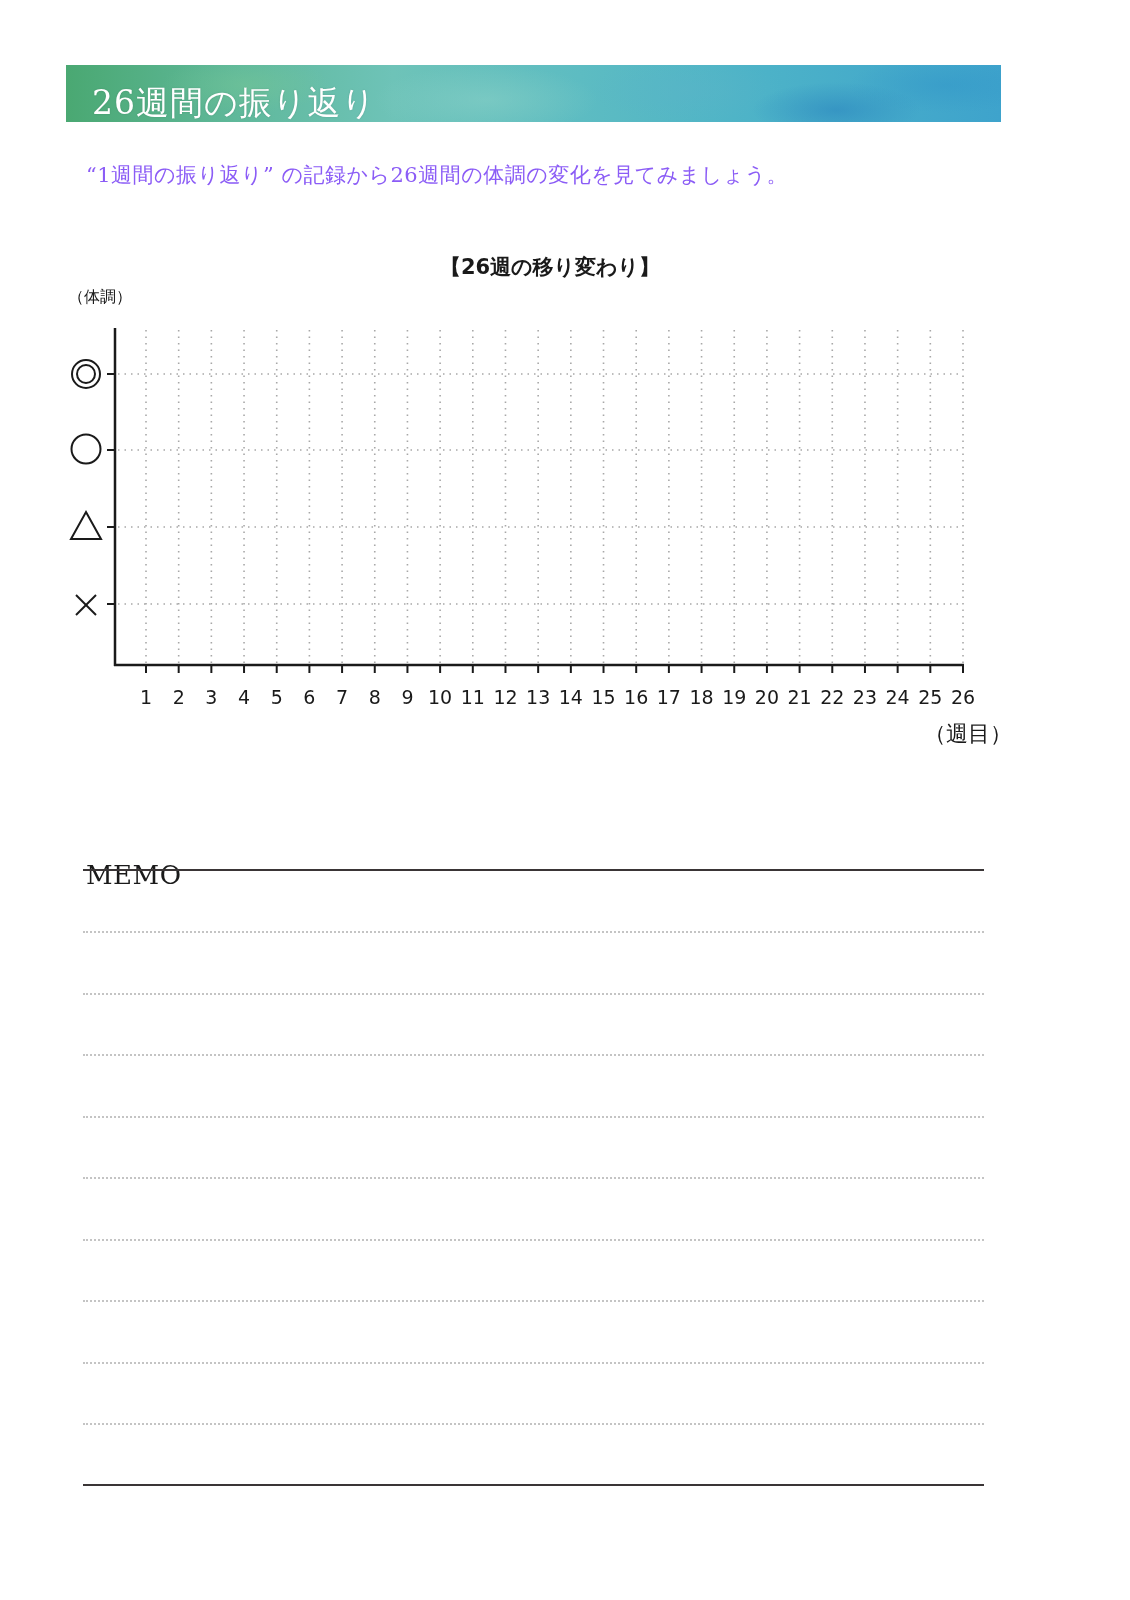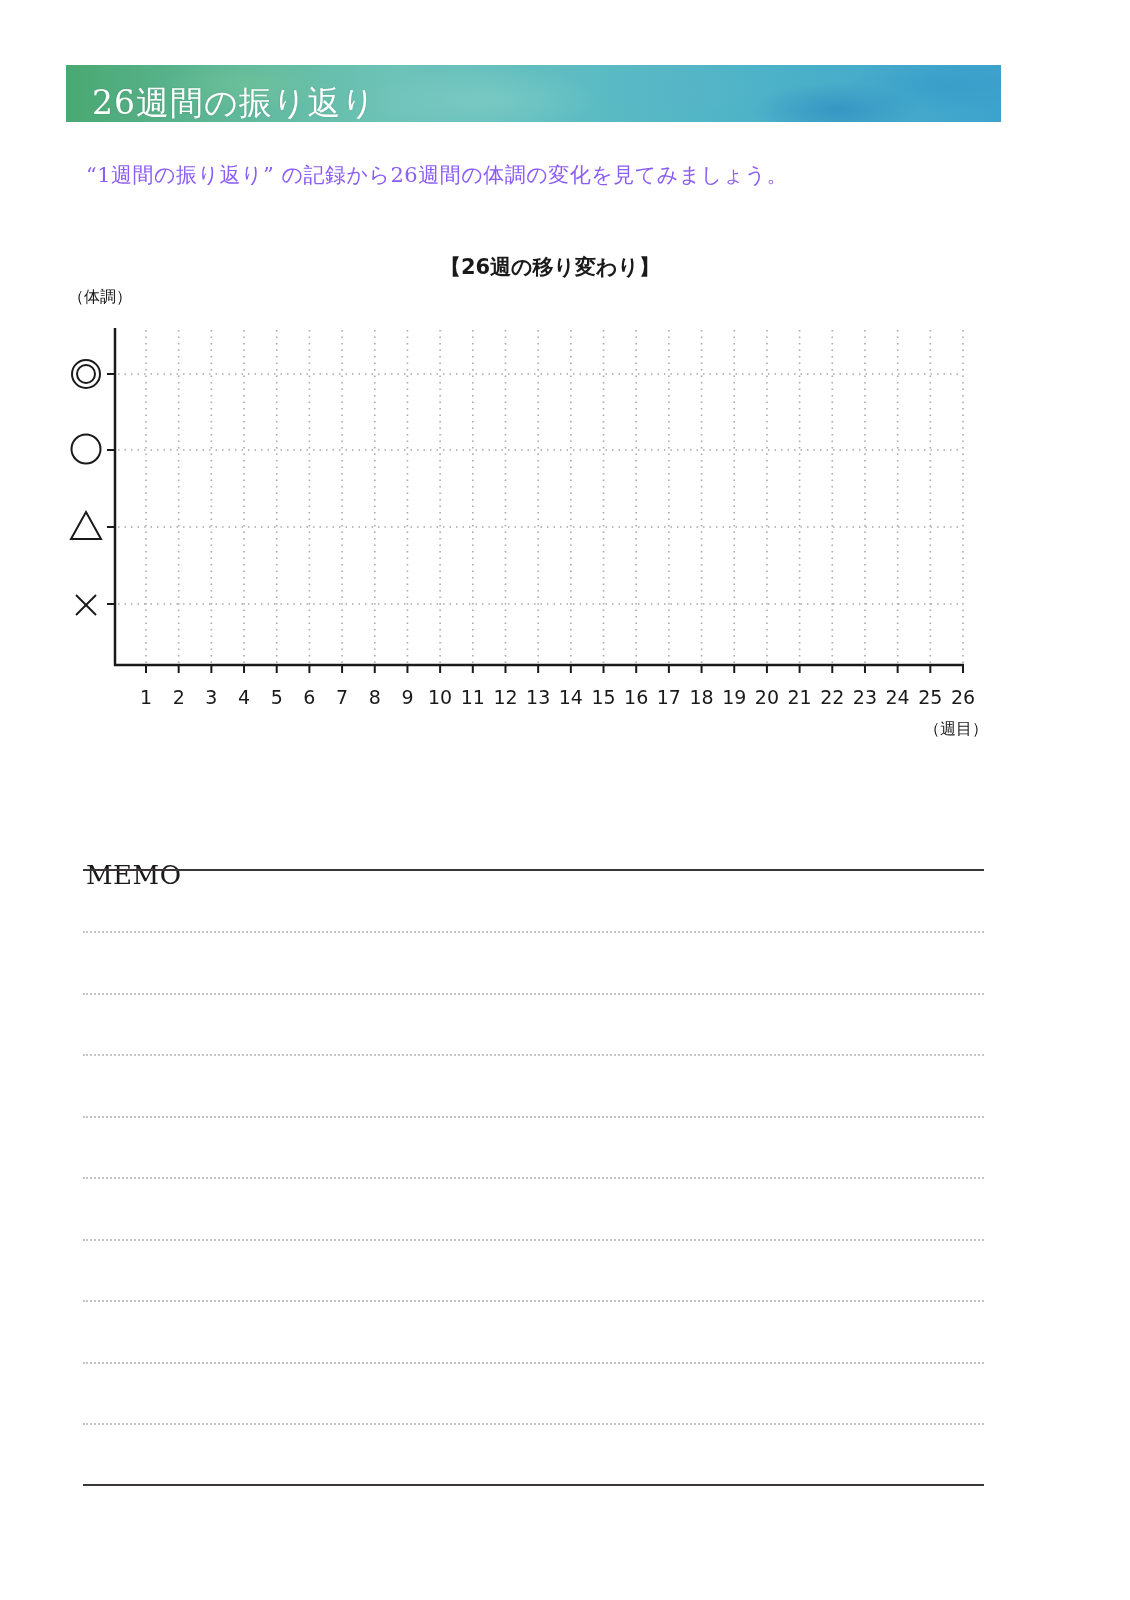--- a/index.html
+++ b/index.html
@@ -17,21 +17,21 @@
   .banner-title { position:absolute; left:26px; top:18px; font-size:33px; color:#ffffff;
                   font-family:"DejaVu Serif", "Liberation Serif", serif; letter-spacing:1px;
                   text-shadow:0 0 2px rgba(0,0,0,0.15); line-height:40px; }
   .subtitle { position:absolute; left:86px; top:160px; font-size:21px; color:#8b5cf6;
               font-family:"DejaVu Serif", "Liberation Serif", serif; line-height:30px; letter-spacing:0.5px; }
   .chart-title { position:absolute; left:0; width:1062px; top:253px; text-align:center;
                  font-family:"DejaVu Sans", "Liberation Sans", sans-serif; font-weight:bold; font-size:21px;margin-left:19px; }
   .y-axis-label { position:absolute; left:68px; top:287px; font-family:"DejaVu Sans","Liberation Sans",sans-serif;
                   font-size:16px; }
   .x-axis-label { position:absolute; left:924px; top:719px; font-family:"DejaVu Sans","Liberation Sans",sans-serif;
-                  font-size:16px; }
+                  font-size:22px; }
   svg.chart { position:absolute; left:0; top:0; }
   .xtick-label { font-family:"DejaVu Sans","Liberation Sans",sans-serif; font-size:19px; fill:#1a1a1a; }
   .memo-label { position:absolute; left:86px; top:860px; font-family:"DejaVu Serif","Liberation Serif",serif;
                 font-size:26px; letter-spacing:0.5px; }
   .memo-rule { position:absolute; left:83px; width:901px; height:2px; background:#3a3536; }
   .memo-line { position:absolute; left:83px; width:901px; height:0; border-top:2px dotted #c4c4c4; }
 </style>
 </head>
 <body>
 

